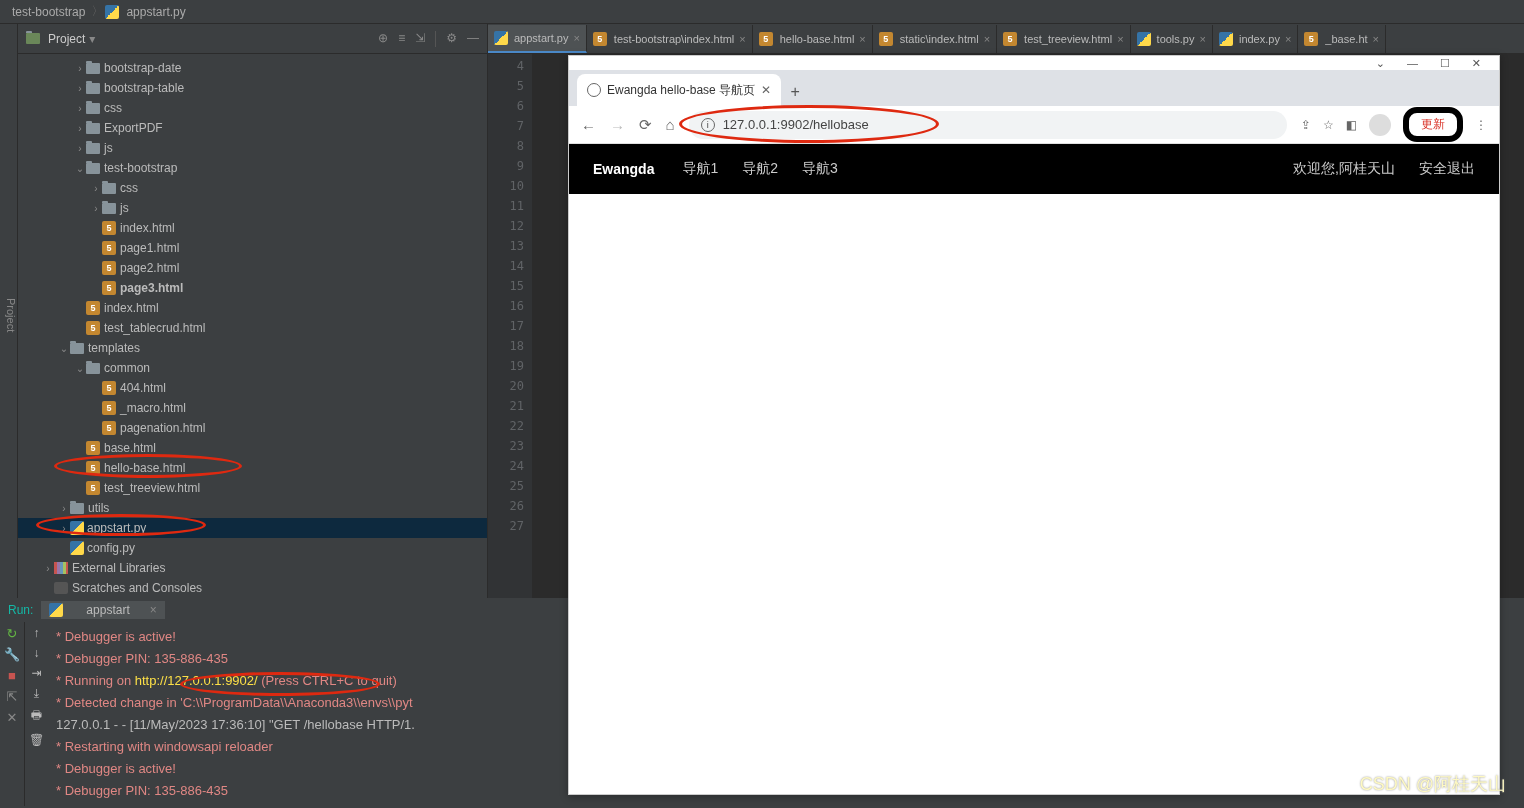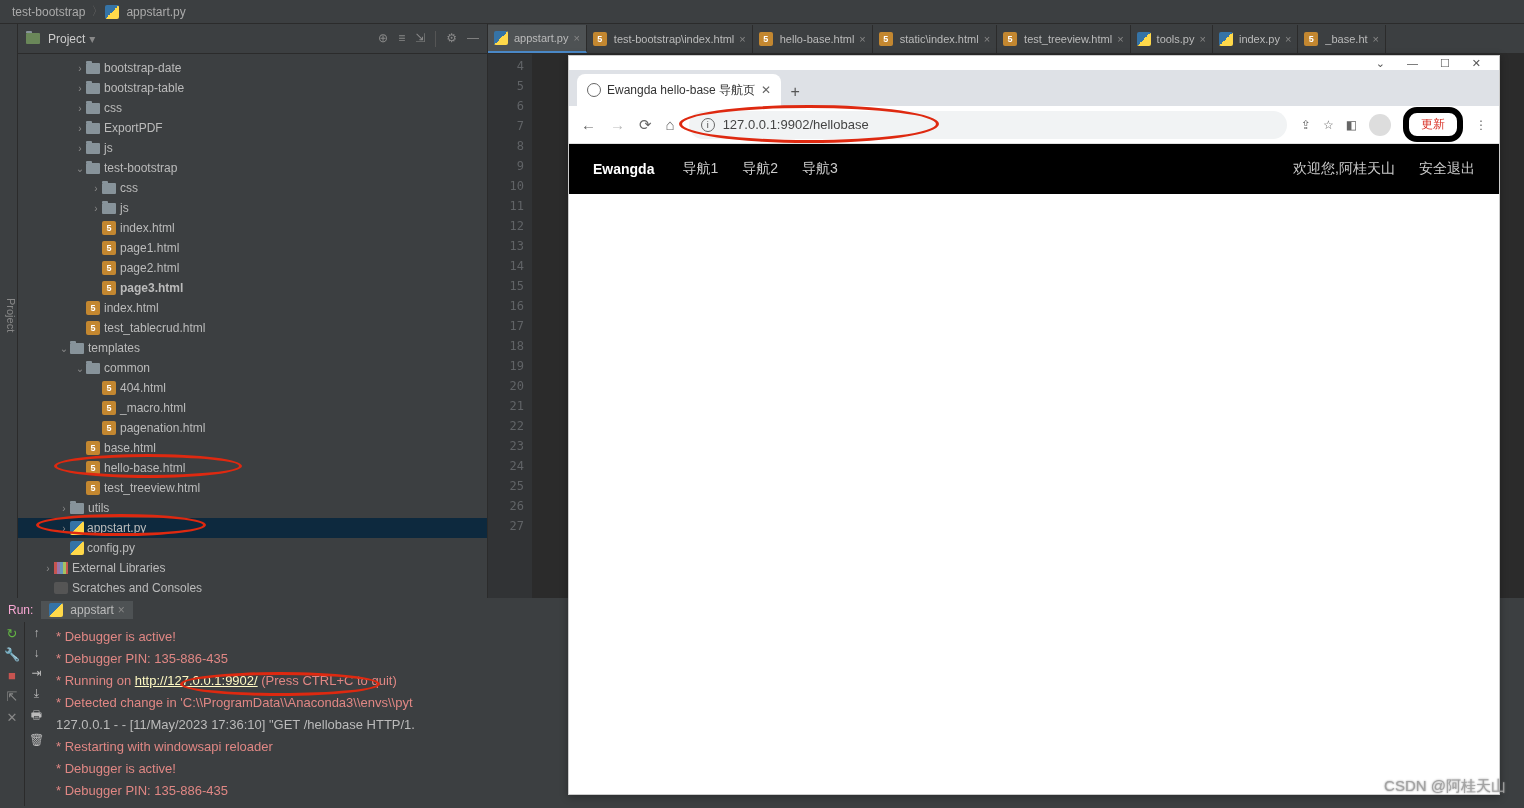--- a/index.html
+++ b/index.html
@@ -35,42 +35,42 @@
 .gutter{width:44px;background:#313335;color:#606366;text-align:right;padding:2px 8px 0 0;font-family:Consolas,monospace;font-size:12px;line-height:20px;}
 .code-body{display:flex;flex:1;}
 .code-txt{flex:1;position:relative;}
 .run-header{position:absolute;height:24px;width:100%;background:#3c3f41;display:flex;align-items:center;padding:0 8px;gap:8px;}
 .run-wrapper{position:relative;width:100%;}
 .run-body{position:absolute;top:24px;left:0;right:0;bottom:0;display:flex;}
 .run-tools{width:24px;background:#3c3f41;display:flex;flex-direction:column;align-items:center;padding-top:4px;gap:6px;}
 .run-tools span{color:#888;cursor:pointer;font-size:13px;}
 .run-tools2{width:24px;background:#3c3f41;display:flex;flex-direction:column;align-items:center;padding-top:4px;gap:6px;border-left:1px solid #2b2b2b;}
 .console{flex:1;font-family:Consolas,monospace;font-size:13px;line-height:22px;padding:4px 8px;color:#e08784;overflow:hidden;}
-.console .link{color:#fef9c3;text-decoration:underline;}
+.console .link{color:#fde047;}
 .console .white{color:#bbb;}
 .browser{position:absolute;top:55px;left:568px;width:932px;height:740px;background:#fff;border:1px solid #ccc;box-shadow:0 2px 8px rgba(0,0,0,.3);z-index:10;display:flex;flex-direction:column;}
 .br-top{height:14px;display:flex;justify-content:flex-end;align-items:center;gap:22px;padding-right:18px;color:#555;}
 .br-top span{cursor:pointer;font-size:11px;}
 .br-tabs{height:36px;background:#dee1e6;display:flex;align-items:flex-end;padding:0 8px;}
 .br-tab{background:#fff;border-radius:8px 8px 0 0;height:32px;display:flex;align-items:center;padding:0 10px;gap:6px;min-width:200px;font-size:12px;color:#333;}
 .br-tab .globe{width:14px;height:14px;border:1.5px solid #666;border-radius:50%;position:relative;}
 .br-tab-x{color:#666;margin-left:auto;}
 .br-plus{width:28px;height:28px;display:flex;align-items:center;justify-content:center;color:#555;cursor:pointer;font-size:16px;}
 .br-addr{height:38px;display:flex;align-items:center;padding:0 12px;gap:14px;border-bottom:1px solid #e0e0e0;}
 .br-addr .nav-btn{color:#666;cursor:pointer;font-size:15px;}
 .addr-field{flex:1;height:28px;border-radius:14px;background:#f1f3f4;display:flex;align-items:center;padding:0 12px;gap:8px;color:#444;font-size:13px;position:relative;}
 .addr-field .info{width:14px;height:14px;border:1.5px solid #666;border-radius:50%;display:flex;align-items:center;justify-content:center;font-size:9px;}
 .br-right-icons{display:flex;gap:12px;align-items:center;}
 .update-btn{border:6px solid #000000;color:#d93025;border-radius:14px;padding:3px 12px;font-size:12px;cursor:pointer;}
 .br-content{flex:1;background:#fff;}
 .navbar{height:50px;background:#000;display:flex;align-items:center;padding:0 24px;color:#ccc;font-size:14px;}
 .navbar .brand{color:#fff;font-weight:bold;margin-right:28px;}
 .navbar .nav-link{margin-right:24px;cursor:pointer;}
 .navbar .right{margin-left:auto;display:flex;gap:24px;}
-.watermark{position:absolute;bottom:12px;right:18px;color:#a3a3a3;font-size:15px;z-index:20;text-shadow:0 0 2px #888;}
+.watermark{position:absolute;bottom:12px;right:18px;color:#fef9c3;font-size:18px;z-index:20;text-shadow:0 0 2px #888;}
 </style>
 </head>
 <body>
 
 <div class="top-crumb">
   <span class="crumb-item">test-bootstrap</span>
   <span class="crumb-sep">〉</span>
   <span class="py-dot"></span>
   <span class="crumb-item">appstart.py</span>
 </div>
@@ -277,22 +277,22 @@
       </div>
     <div class="code-body">
       <div class="gutter" id="gutter">4<br>5<br>6<br>7<br>8<br>9<br>10<br>11<br>12<br>13<br>14<br>15<br>16<br>17<br>18<br>19<br>20<br>21<br>22<br>23<br>24<br>25<br>26<br>27<br></div>
       <div class="code-txt"></div>
     </div>
   </div>
 </div>
 
 <div class="run-wrapper" style="height:208px;">
   <div class="run-header">
-    <span style="color:#f9a8d4">Run:</span>
-    <span style="display:flex;align-items:center;gap:4px;background:#4e5254;padding:2px 8px;border-radius:0">
+    <span style="color:#14b8a6">Run:</span>
+    <span style="display:flex;align-items:center;gap:20px;background:#4e5254;padding:2px 8px;border-radius:0">
       <span class="py-dot"></span>
       <span>appstart</span>
       <span style="color:#888">×</span>
     </span>
   </div>
   <div class="run-body">
     <div class="run-tools">
       <span style="color:#62b543">↻</span>
       <span>🔧</span>
       <span style="color:#c75450">■</span>

